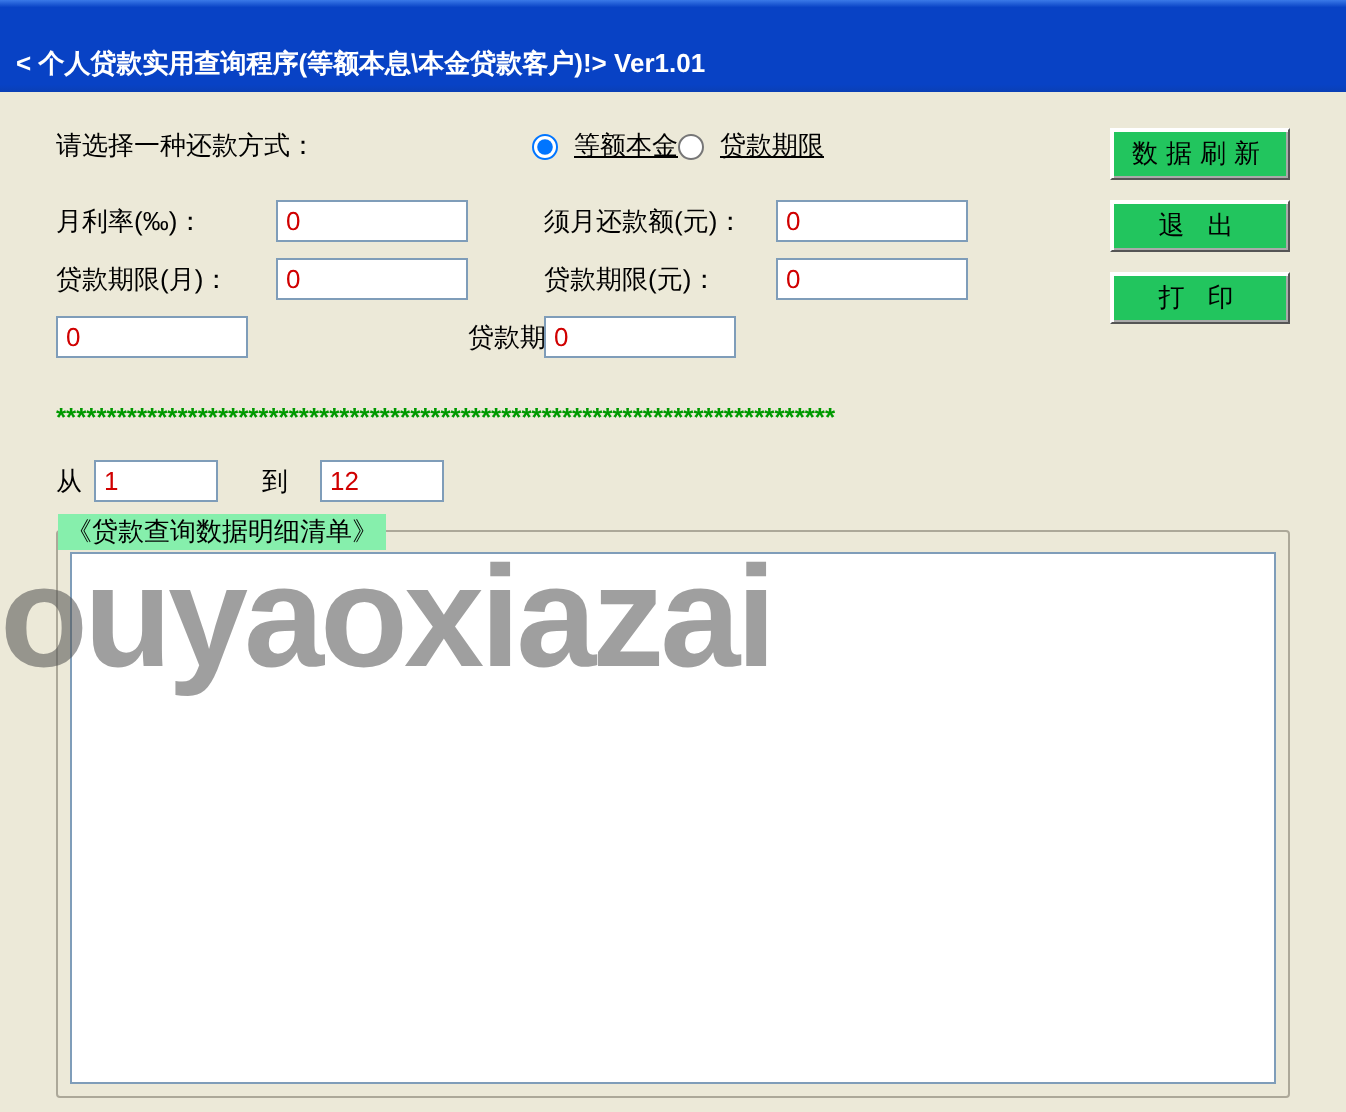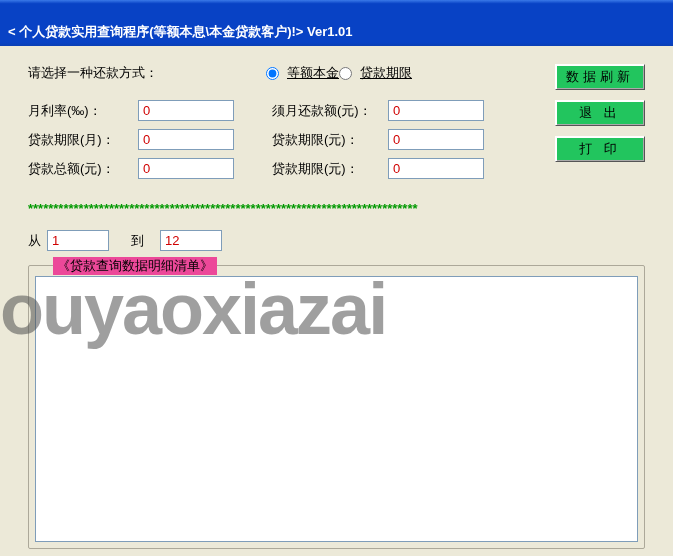--- a/index.html
+++ b/index.html
@@ -101,22 +101,22 @@
   margin-top: 14px;
   border: 1px solid #aca899;
   border-radius: 2px;
   position: relative;
   padding: 10px 6px 6px 6px;
   height: 284px;
 }
 .groupbox-title {
   position: absolute;
   top: -9px;
-  left: 24px;
-  background: #ec4899;
+  left: 0;
+  background: #86efac;
   padding: 0 4px;
 }
 .listbox {
   width: 100%;
   height: 100%;
   background: #fff;
   border: 1px solid #7f9db9;
 }
 .watermark {
   position: absolute;
@@ -164,21 +164,20 @@
         <span></span>
         <span class="lbl">须月还款额(元)：</span>
         <input class="txt-input" value="0" style="">
 
         <span class="lbl">贷款期限(月)：</span>
         <input class="txt-input" value="0" style="">
         <span></span>
         <span class="lbl">贷款期限(元)：</span>
         <input class="txt-input" value="0" style="">
 
-        <span class="lbl">贷款总额(元)：</span>
         <input class="txt-input" value="0" style="">
         <span></span>
         <span class="lbl">贷款期限(元)：</span>
         <input class="txt-input" value="0" style="">
       </div>
     </div>
 
     <div class="btn-col">
       <button class="win-btn">数据刷新</button>
       <button class="win-btn">退 出</button>

